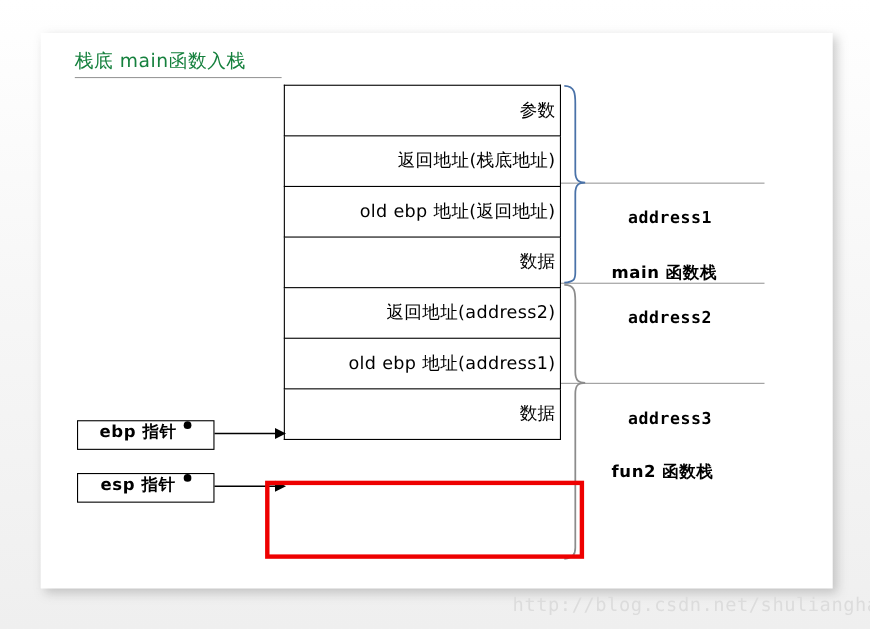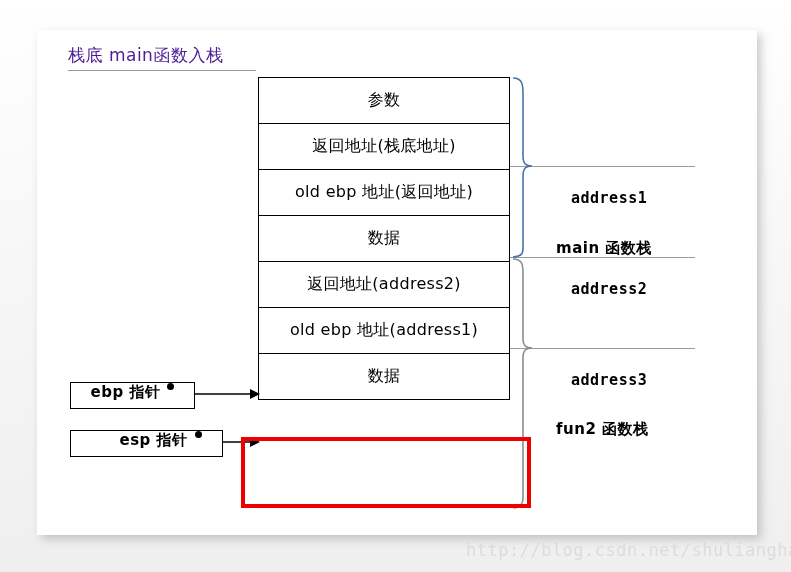--- a/index.html
+++ b/index.html
@@ -46,21 +46,21 @@
     white-space: nowrap;
     user-select: none;
   }
 
   
   #title {
     position: absolute;
     left: 68px;
     top: 44px;
     font-size: 17px;
-    color: #4c1d95;
+    color: #15803d;
     white-space: nowrap;
     letter-spacing: 0.5px;
   }
   #title-rule {
     position: absolute;
     left: 68px;
     top: 70px;
     width: 188px;
     height: 1px;
     background: #9a9a9a;
@@ -70,21 +70,21 @@
   #stack-table {
     position: absolute;
     left: 258px;
     top: 77px;
     width: 252px;
     border-collapse: collapse;
   }
   #stack-table td {
     border: 1px solid #000000;
     height: 45px;
-    text-align: center;
+    text-align: right;
     vertical-align: middle;
     font-size: 16px;
     color: #000000;
     white-space: nowrap;
     padding: 0 4px;
     letter-spacing: 0.3px;
   }
 
   
   .guide-line {
@@ -136,21 +136,21 @@
     width: 123px;
     display: flex;
     justify-content: center;
     font-size: 15px;
     font-weight: bold;
     color: #000000;
     white-space: nowrap;
     letter-spacing: 0.5px;
   }
   #ptr-ebp { left: 70px; top: 382px; }
-  #ptr-esp { left: 70px; top: 430px; padding-left: 28px; }
+  #ptr-esp { left: 70px; top: 430px; }
   .ptr-dot {
     display: inline-block;
     width: 7px; height: 7px;
     border-radius: 50%;
     background: #000000;
     margin-left: 7px;
   }
 
   
   #red-box {

